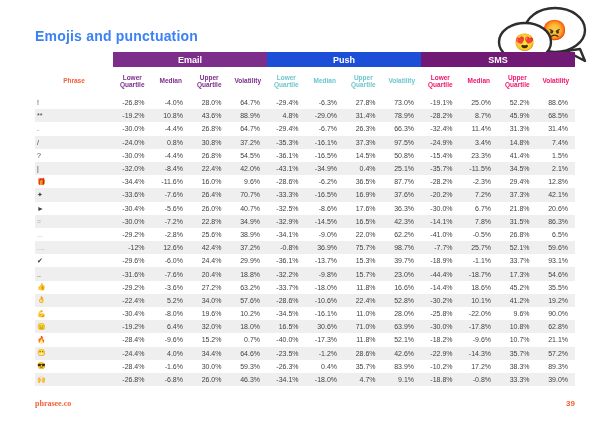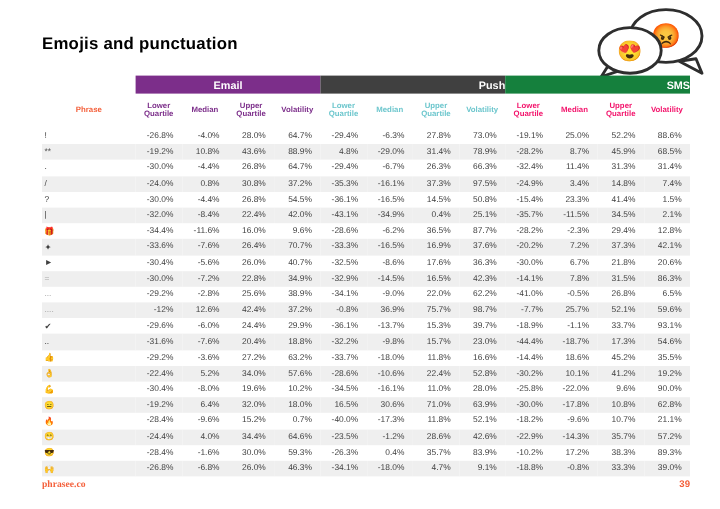--- a/index.html
+++ b/index.html
@@ -2,25 +2,25 @@
 <html><head>
 <meta charset="utf-8">
 <style>
   html,body{margin:0;padding:0;}
   body{
     width:600px;height:424px;background:#ffffff;position:relative;overflow:hidden;
     font-family:"Liberation Sans",sans-serif;-webkit-font-smoothing:antialiased;
   }
   .page-title{
     position:absolute;left:35px;top:28px;
-    font-size:14px;font-weight:bold;color:#000000;letter-spacing:.2px;
+    font-size:14px;font-weight:bold;color:#3b82f6;letter-spacing:.2px;
   }
   .logo{position:absolute;top:5px;right:10px;width:98px;height:60px;}
   table.data{
-    position:absolute;left:35px;top:63px;width:540px;
+    position:absolute;left:35px;top:52px;width:540px;
     border-collapse:collapse;table-layout:fixed;
   }
   th,td{padding:0;margin:0;font-weight:normal;}
   tr.band-row th{height:15px;font-size:9px;font-weight:bold;color:#ffffff;text-align:center;vertical-align:middle;}
   tr.sub-row th{
     height:24px;font-size:6.5px;line-height:1.15;text-align:center;vertical-align:middle;
     font-weight:bold;padding:2px 1px 3px 1px;
   }
   th.phrase-h{text-align:left;color:#F4603B;font-size:6.5px;padding-left:2px;}
   .sub-email{color:#7C2E8A;}
@@ -65,22 +65,22 @@
       <col style="width: 38.5px;">
       <col style="width: 38.5px;">
       <col style="width: 38.5px;">
       <col style="width: 38.5px;">
       <col style="width: 38.5px;">
     </colgroup>
   <thead>
       <tr class="band-row">
         <th></th>
         <th colspan="4" style="background: rgb(124, 46, 138);">Email</th>
-        <th colspan="4" style="background: #404040; text-align: right;">Push</th>
-        <th colspan="4" style="background: #15803d; text-align: right;">SMS</th>
+        <th colspan="4" style="background: #1d4ed8;">Push</th>
+        <th colspan="4" style="background: #701a75;">SMS</th>
       </tr>
       <tr class="sub-row">
         <th class="phrase-h">Phrase</th>
         <th class="sub-email">Lower Quartile</th>
         <th class="sub-email">Median</th>
         <th class="sub-email">Upper Quartile</th>
         <th class="sub-email">Volatility</th>
         <th class="sub-push">Lower Quartile</th>
         <th class="sub-push">Median</th>
         <th class="sub-push">Upper Quartile</th>

